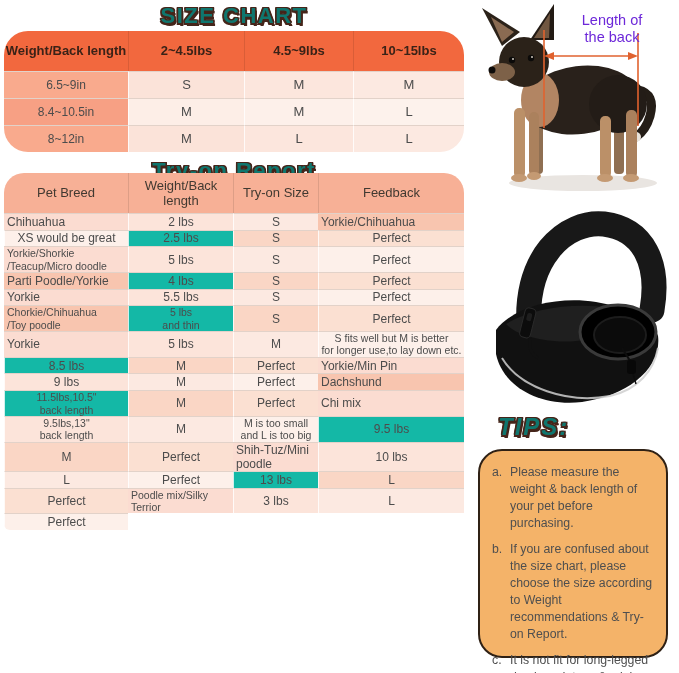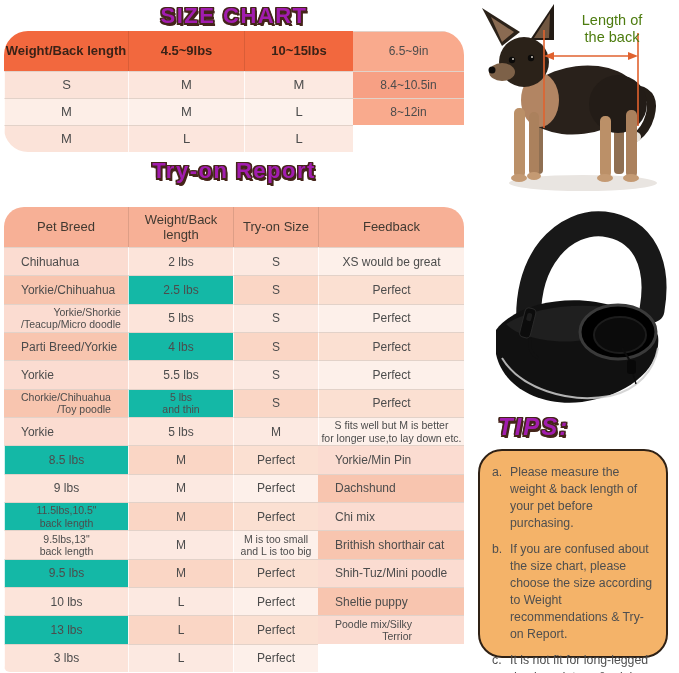--- a/index.html
+++ b/index.html
@@ -4,75 +4,75 @@
 <style>
   html,body{margin:0;padding:0}
   body{
     width:679px;height:673px;position:relative;overflow:hidden;
     background:#ffffff;font-family:"Liberation Sans",sans-serif;
   }
   .abs{position:absolute}
 
   
   .outline-t{
-    font-weight:800;color:#a21caf;letter-spacing:1.5px;
+    font-weight:800;color:#0f766e;letter-spacing:1.5px;
     text-shadow:
       -1.5px -1.5px 0 #45251a, 1.5px -1.5px 0 #45251a,
       -1.5px  1.5px 0 #45251a, 1.5px  1.5px 0 #45251a,
       -1.5px  0     0 #45251a, 1.5px  0     0 #45251a,
        0     -1.5px 0 #45251a, 0      1.5px 0 #45251a,
        2px    2.5px 0 #45251a;
   }
 
   
   .grid{display:grid;overflow:hidden}
   .c{
     display:flex;align-items:center;justify-content:center;text-align:center;
     color:#4c4c4c;font-size:12px;line-height:1.18;white-space:pre-line;
     border-top:1px solid #e2d2c9;border-left:1px solid rgba(255,255,255,.8);
     min-width:0;
   }
   .c.fc{border-left:none}
-  .c.left{justify-content:flex-start;text-align:right;padding-left:17px}
+  .c.left{justify-content:flex-start;text-align:left;padding-left:3px}
   .c.sm{font-size:10.5px}
   .c.val{font-size:13px}
   .hd{border-top:none;border-left:1px solid rgba(0,0,0,.10);font-size:13px}
   .hd.fc{border-left:none}
 
   
   #sc-table{
     left:4px;top:31px;width:460px;height:121px;border-radius:24px;
     grid-template-columns:124px 116px 109px 111px;
     grid-template-rows:40px 1fr 1fr 1fr;
   }
   .sc-h{background:#f2683e;color:#3a2217;font-weight:600}
   .sc-lab-a{background:#f9aa8d}
   .sc-lab-b{background:#f7a084}
   .sc-va1{background:#fbe3d9}.sc-va2{background:#fce6dd}.sc-va3{background:#fce9e1}
   .sc-vb1{background:#fdeee7}.sc-vb2{background:#fdf0ea}.sc-vb3{background:#fdf2ec}
 
   
   #to-table{
-    left:4px;top:207px;width:460px;height:465px;border-radius:20px 20px 6px 6px;
+    left:4px;top:173px;width:460px;height:357px;border-radius:20px 20px 6px 6px;
     grid-template-columns:124px 105px 85px 146px;
     grid-template-rows:40px repeat(15,1fr);
   }
   .to-h{background:#f7b096;color:#413931}
   .lt.c1{background:#fbdcd1}.lt.c2{background:#fce4da}.lt.c3{background:#fce9e1}.lt.c4{background:#fdf0ea}
   .dk.c1{background:#f8c5af}.dk.c2{background:#14b8a6}.dk.c3{background:#fad6c5}.dk.c4{background:#fbe0d2}
 
   
   #sc-title{left:4px;top:3px;width:460px;text-align:center;font-size:22px}
   #to-title{left:4px;top:158px;width:460px;text-align:center;font-size:22px}
   #tips-title{left:498px;top:413px;font-size:24px;font-style:italic;letter-spacing:2px}
 
   
   #dog-fig{left:468px;top:0;width:211px;height:196px}
   #measure-label{
-    left:556px;top:12px;width:112px;text-align:center;color:#4d7c0f;
+    left:556px;top:12px;width:112px;text-align:center;color:#6d28d9;
     font-size:14.5px;line-height:1.2;white-space:pre-line;
   }
   #bag-fig{left:472px;top:198px;width:205px;height:214px}
 
   
   #tips-box{
     left:478px;top:449px;width:190px;height:209px;box-sizing:border-box;
     background:#f4b369;border:2.5px solid #2f2115;border-radius:24px;
     padding:13px 9px 6px 12px;
   }
@@ -80,20 +80,21 @@
   .tip-key{flex:0 0 13px}
   .tip-text{flex:1}
 </style>
 </head>
 <body>
 
 <div class="abs outline-t" id="sc-title">SIZE CHART</div>
 
 <div class="abs grid" id="sc-table">
   <div class="c hd sc-h fc">Weight/Back length</div>
+  <div class="c hd sc-h">2~4.5lbs</div>
   <div class="c hd sc-h">4.5~9lbs</div>
   <div class="c hd sc-h">10~15lbs</div>
 
   <div class="c fc sc-lab-a">6.5~9in</div>
   <div class="c val sc-va1">S</div>
   <div class="c val sc-va2">M</div>
   <div class="c val sc-va3">M</div>
 
   <div class="c fc sc-lab-b">8.4~10.5in</div>
   <div class="c val sc-vb1">M</div>
@@ -110,34 +111,34 @@
 
 <div class="abs grid" id="to-table">
   <div class="c hd to-h fc">Pet Breed</div>
   <div class="c hd to-h">Weight/Back length</div>
   <div class="c hd to-h">Try-on Size</div>
   <div class="c hd to-h">Feedback</div>
 
   <div class="c fc left lt c1">Chihuahua</div>
   <div class="c lt c2">2 lbs</div>
   <div class="c lt c3">S</div>
+  <div class="c fc left dk c1">Yorkie/Chihuahua</div>
+
   <div class="c lt c4">XS would be great</div>
-
-  <div class="c fc left dk c1">Yorkie/Chihuahua</div>
   <div class="c dk c2">2.5 lbs</div>
   <div class="c dk c3">S</div>
   <div class="c dk c4">Perfect</div>
 
   <div class="c fc left sm lt c1">Yorkie/Shorkie
 /Teacup/Micro doodle</div>
   <div class="c lt c2">5 lbs</div>
   <div class="c lt c3">S</div>
   <div class="c lt c4">Perfect</div>
 
-  <div class="c fc left dk c1">Parti Breed/Yorkie</div>
+  <div class="c fc left dk c1">Parti Poodle/Yorkie</div>
   <div class="c dk c2">4 lbs</div>
   <div class="c dk c3">S</div>
   <div class="c dk c4">Perfect</div>
 
   <div class="c fc left lt c1">Yorkie</div>
   <div class="c lt c2">5.5 lbs</div>
   <div class="c lt c3">S</div>
   <div class="c lt c4">Perfect</div>
 
   <div class="c fc left sm dk c1">Chorkie/Chihuahua
@@ -168,31 +169,29 @@
   <div class="c dk c3">M</div>
   <div class="c dk c4">Perfect</div>
 
   <div class="c fc left lt c1">Chi mix</div>
   <div class="c sm lt c2">9.5lbs,13"
 back length</div>
   <div class="c lt c3">M</div>
   <div class="c sm lt c4">M is too small
 and L is too big</div>
 
-  <div class="c fc left dk c1">Brithish shorthair cat</div>
   <div class="c dk c2">9.5 lbs</div>
   <div class="c dk c3">M</div>
   <div class="c dk c4">Perfect</div>
 
   <div class="c fc left lt c1">Shih-Tuz/Mini poodle</div>
   <div class="c lt c2">10 lbs</div>
   <div class="c lt c3">L</div>
   <div class="c lt c4">Perfect</div>
 
-  <div class="c fc left dk c1">Sheltie puppy</div>
   <div class="c dk c2">13 lbs</div>
   <div class="c dk c3">L</div>
   <div class="c dk c4">Perfect</div>
 
   <div class="c fc left sm lt c1">Poodle mix/Silky
 Terrior</div>
   <div class="c lt c2">3 lbs</div>
   <div class="c lt c3">L</div>
   <div class="c lt c4">Perfect</div>
 </div>

